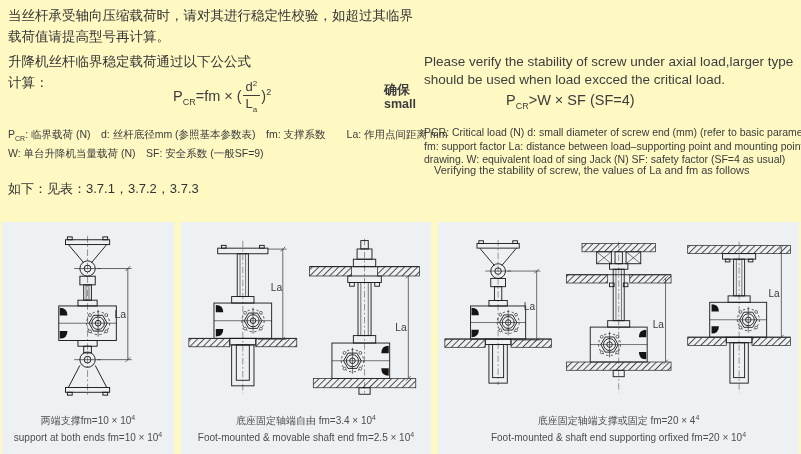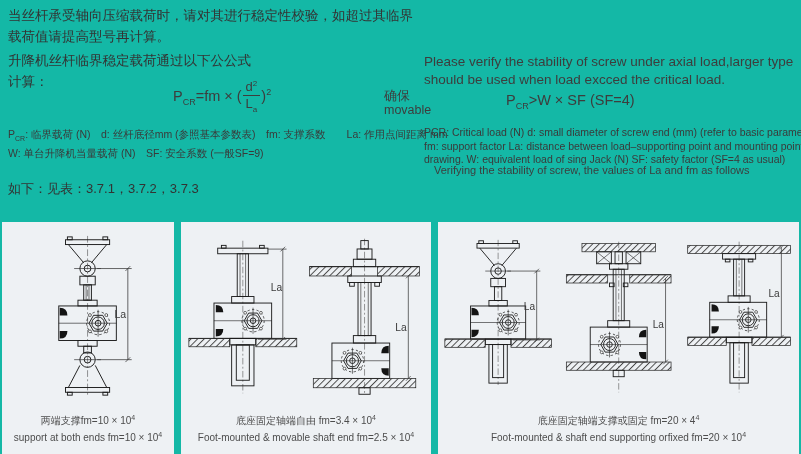--- a/index.html
+++ b/index.html
@@ -1,31 +1,31 @@
 <!DOCTYPE html>
 <html><head>
 <meta charset="utf-8">
 <style>
   html,body{margin:0;padding:0;background:#fff;}
-  .page{position:relative;width:801px;height:454px;background:#14b8a6;overflow:hidden;
+  .page{position:relative;width:801px;height:454px;background:#fef9c3;overflow:hidden;
         font-family:"Liberation Sans","DejaVu Sans",sans-serif;color:#3a3a3a;}
 
   
   .cn-intro{position:absolute;left:8px;top:5px;width:414px;font-size:13.5px;line-height:21px;color:#333;}
-  .cn-intro .p2{margin-top:4px;font-family:Liberation Mono, monospace;}
+  .cn-intro .p2{margin-top:4px;}
   .en-intro{position:absolute;left:424px;top:6px;width:374px;font-size:13.5px;line-height:18px;color:#3d3d3d;margin-top:47px;}
 
   .f-left{position:absolute;left:173px;top:80px;font-size:14.5px;color:#3d3d3d;white-space:nowrap;}
   .f-left sub,.f-right sub{font-size:9px;}
   .f-left sup,.f-right sup{font-size:9px;}
   .frac{display:inline-block;text-align:center;vertical-align:middle;font-size:13px;line-height:1.05;margin:0 1px;}
   .frac .num{display:block;border-bottom:1.3px solid #3d3d3d;padding:0 3px 1px;}
   .frac .den{display:block;padding-top:1px;}
   .frac sup,.frac sub{font-size:8px;}
-  .ensure{position:absolute;left:384px;top:88px;font-size:13px;line-height:15px;color:#3d3d3d;}
+  .ensure{position:absolute;left:384px;top:82px;font-size:13px;line-height:15px;color:#3d3d3d;font-weight:bold;}
   .ensure .en{font-size:12.5px;}
   .f-right{position:absolute;left:506px;top:92px;font-size:14.5px;color:#3d3d3d;white-space:nowrap;}
 
   .cn-defs{position:absolute;left:8px;top:127px;font-size:10.5px;line-height:15px;color:#3a3a3a;white-space:nowrap;}
   .cn-defs sub{font-size:7px;}
   .en-defs{position:absolute;left:424px;top:126px;font-size:10.5px;line-height:13.5px;color:#3a3a3a;white-space:nowrap;}
 
   .cn-note{position:absolute;left:8px;top:179px;font-size:13px;line-height:20px;color:#333;white-space:nowrap;}
   .en-note{position:absolute;left:434px;top:164px;font-size:11px;color:#3d3d3d;white-space:nowrap;}
 
@@ -67,21 +67,21 @@
   <div class="cn-intro">
     <div>当丝杆承受轴向压缩载荷时，请对其进行稳定性校验，如超过其临界载荷值请提高型号再计算。</div>
     <div class="p2">升降机丝杆临界稳定载荷通过以下公公式计算：</div>
   </div>
   <div class="en-intro">Please verify the stability of screw under axial load,larger type should be used when load excced the critical load.</div>
 
   <div class="f-left"><span>P</span><sub>CR</sub><span>=fm × (</span><span class="frac"><span class="num"><span>d</span><sup>2</sup></span><span class="den"><span>L</span><sub>a</sub></span></span><span>)</span><sup>2</sup></div>
 
   <div class="ensure">
     <div>确保</div>
-    <div class="en">movable</div>
+    <div class="en">small</div>
   </div>
 
   <div class="f-right"><span>P</span><sub>CR</sub><span>&gt;W × SF (SF=4)</span></div>
 
   <div class="cn-defs">
     <div><span>P</span><sub>CR</sub><span>: 临界载荷 (N)　d: 丝杆底径mm (参照基本参数表)　fm: 支撑系数　　La: 作用点间距离 mm</span></div>
     <div>W: 单台升降机当量载荷 (N)　SF: 安全系数 (一般SF=9)</div>
   </div>
   <div class="en-defs">
     <div>PCR:  Critical load (N)  d: small diameter of screw end (mm) (refer to basic parameter table)</div>

